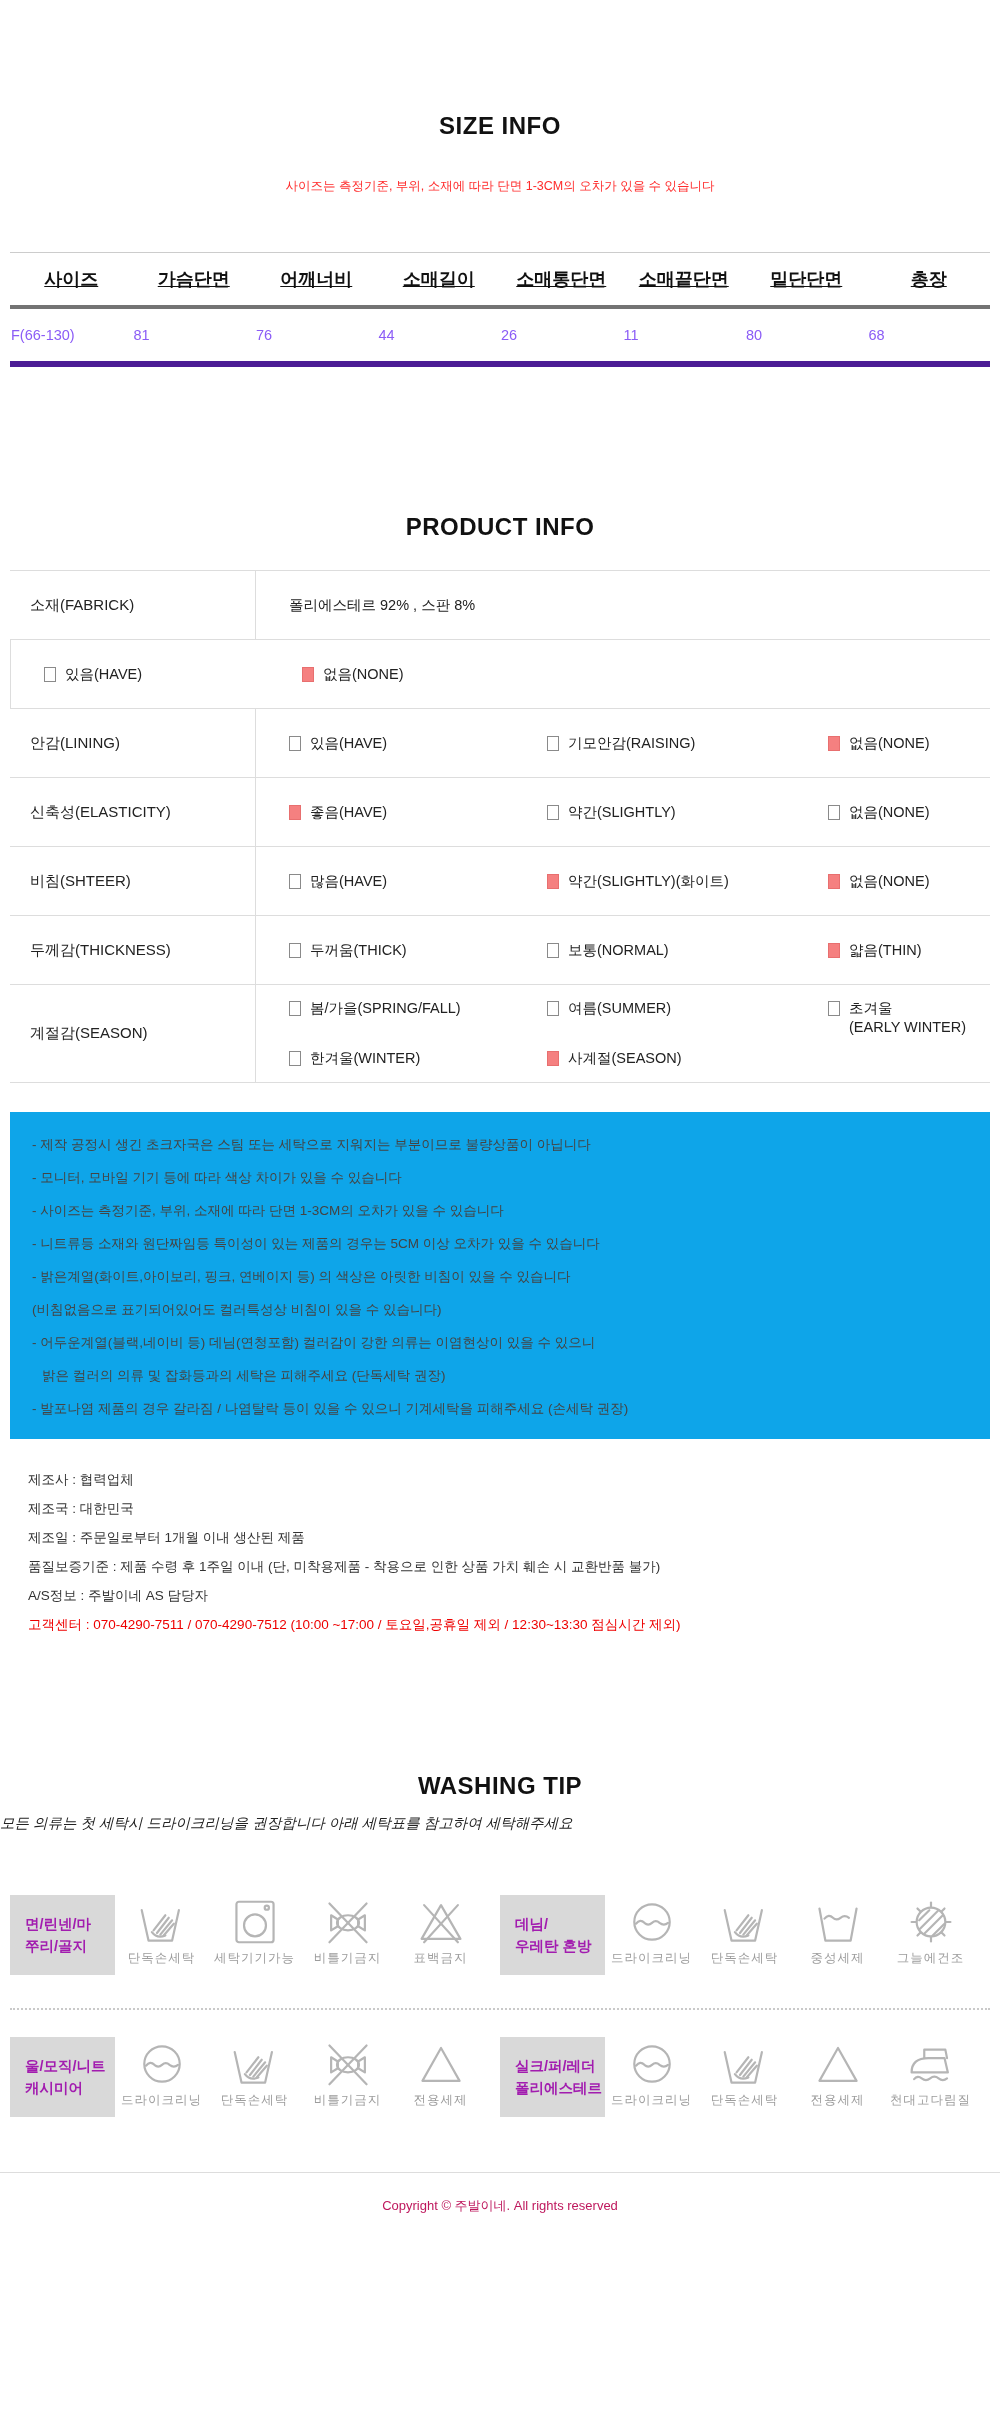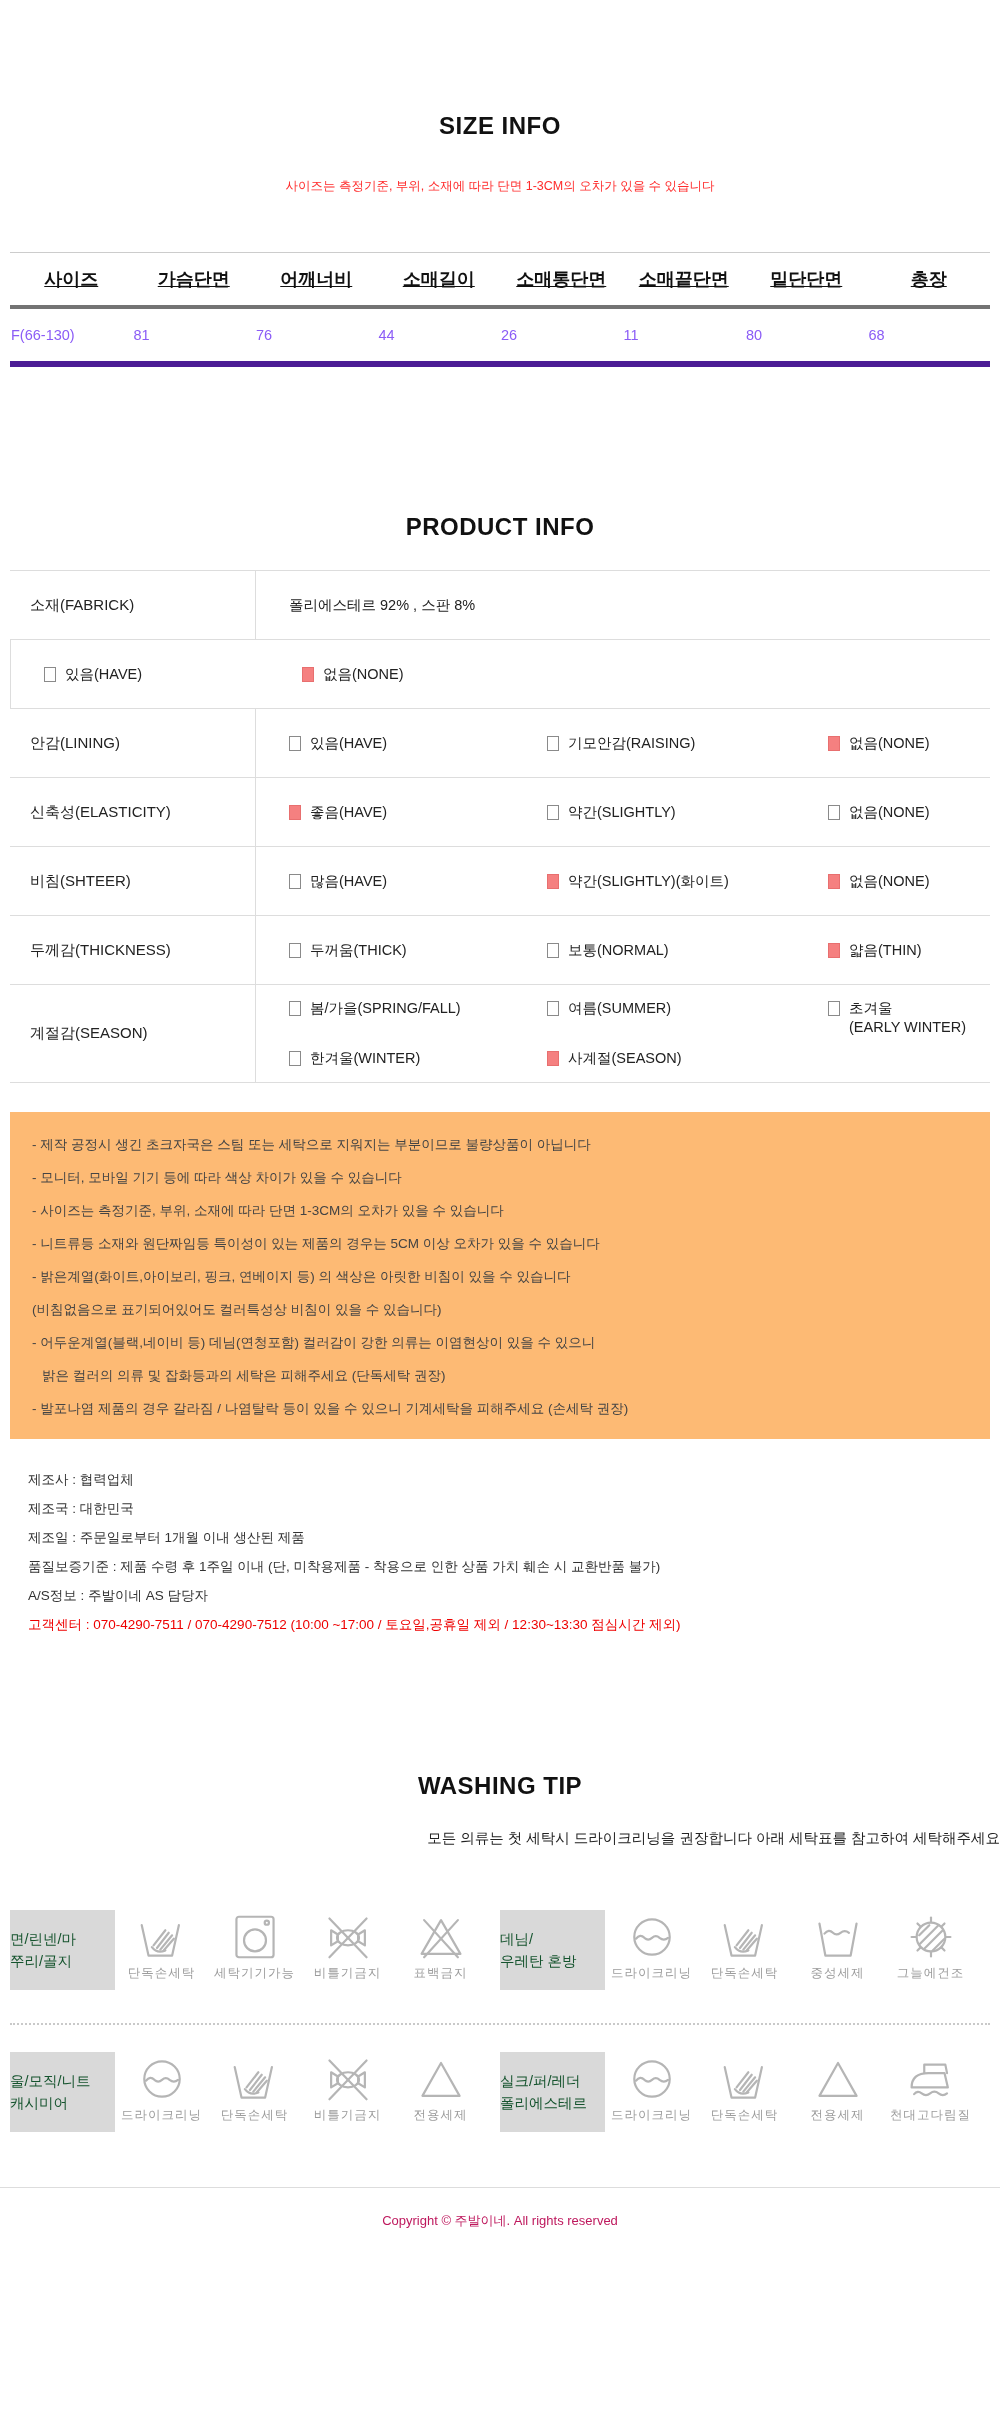--- a/index.html
+++ b/index.html
@@ -43,39 +43,39 @@
   .opt.w2{width:281px;}
   .opt-label{line-height:19px;}
   .opt-label.pre{white-space:pre-line;}
   .cb{
     width:12px;height:15px;flex:none;margin-top:2px;
     border:1px solid #8a8a8a;background:#fff;box-sizing:border-box;
   }
   .cb.checked{background:#f58080;border-color:#e86f6f;}
 
   
-  .notes{margin:29px 10px 0;background:#fdba74;padding:24px 20px 6px 22px;}
+  .notes{margin:29px 10px 0;background:#0ea5e9;padding:24px 20px 6px 22px;}
   .notes p{margin:0 0 15px;font-size:13.5px;line-height:18px;color:#444;}
   .notes p.indent{padding-left:10px;}
 
   
   .maker{margin:32px 10px 0 28px;}
   .maker p{margin:0 0 11px;font-size:13.5px;line-height:18px;color:#333;}
   .maker p.cs{color:#ee0000;margin-top:6px;}
 
   
   #wash-title{margin-top:138px;}
-  .wash-sub{margin-top:29px;text-align:right;font-size:14.5px;color:#222;}
+  .wash-sub{margin-top:14px;text-align:left;font-size:14.5px;color:#222;font-style:italic;}
   .wash-rows{margin:62px 10px 0;}
   .wash-row{display:flex;min-height:96px;}
   .wash-group{width:490px;display:flex;align-items:flex-start;}
   .mat-box{
-    width:105px;height:80px;flex:none;background:#d9d9d9;color:#14532d;
-    font-weight:400;font-size:14.5px;line-height:1.55;display:flex;align-items:center;
-    padding-left:0;box-sizing:border-box;white-space:pre-line;
+    width:105px;height:80px;flex:none;background:#d9d9d9;color:#a21caf;
+    font-weight:700;font-size:14.5px;line-height:1.55;display:flex;align-items:center;
+    padding-left:15px;box-sizing:border-box;white-space:pre-line;
   }
   .wash-item{width:93px;display:flex;flex-direction:column;align-items:center;}
   .wash-item svg{width:54px;height:54px;display:block;}
   .wash-label{margin-top:1px;font-size:12.5px;color:#9c9c9c;letter-spacing:1px;white-space:nowrap;}
   .dots{border-top:2px dotted #c9c9c9;margin:17px 0 27px;}
 
   
   .foot-line{border-top:1px solid #ddd;margin-top:39px;}
   .copyright{margin-top:24px;text-align:center;font-size:13px;color:#be185d;}
 

